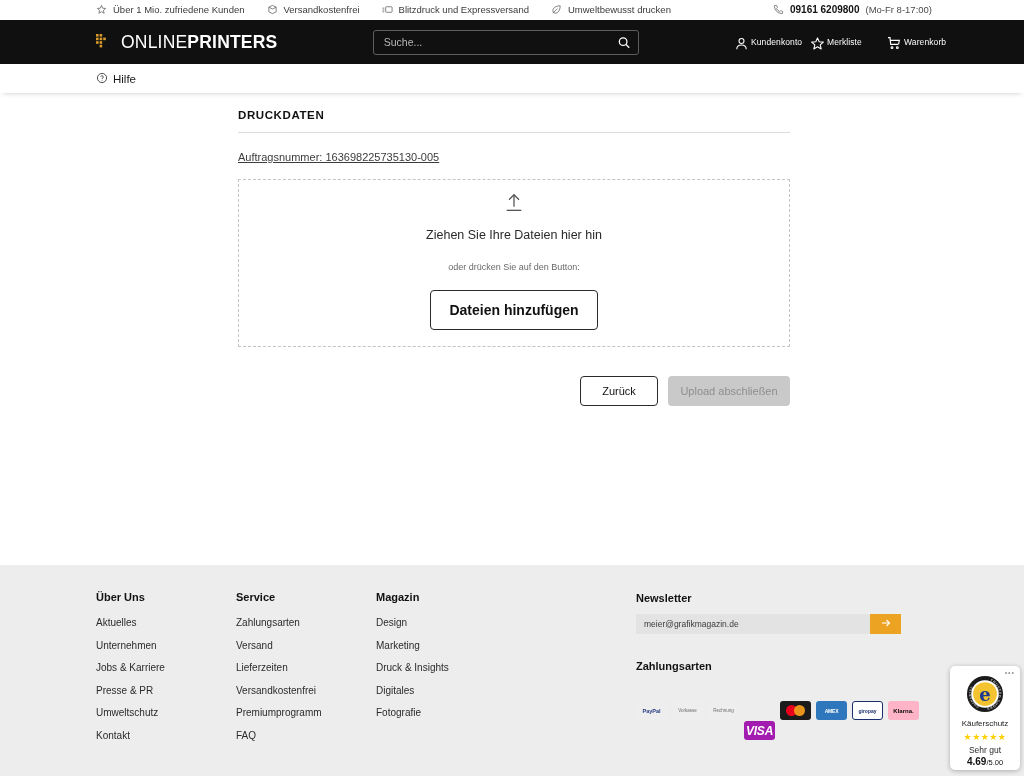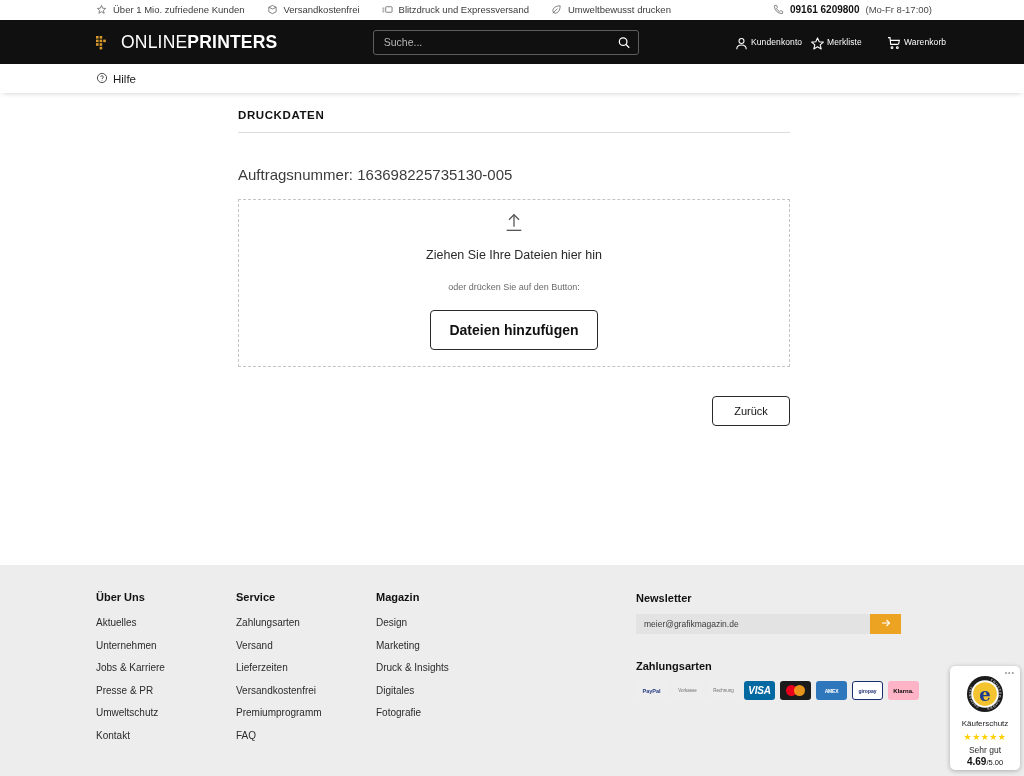--- a/index.html
+++ b/index.html
@@ -35,21 +35,21 @@
   .tb-hours { color: #4a4a4a; font-size: 9.5px; }
 
   
   .header {
     height: 44px;
     background: #101010;
     display: flex;
     align-items: center;
     padding: 0 88px 0 96px;
   }
-  .logo { display: flex; align-items: center; gap: 9px; }
+  .logo { display: flex; align-items: flex-start; gap: 9px; }
   .logo-mark { width: 16px; height: 16px; flex: none; }
   .logo-text { font-size: 17.5px; letter-spacing: 0.2px; color: #ffffff; white-space: nowrap; }
   .logo-text .lt-b { font-weight: bold; }
   .search-wrap { flex: 1; display: flex; justify-content: center; }
   .search-box {
     position: relative;
     width: 266px; height: 25px;
     border: 1px solid #5e5e5e;
     border-radius: 3px;
     background: #101010;
@@ -97,21 +97,21 @@
   .main {
     background: #ffffff;
     height: 472px;
     padding: 0 96px;
   }
   .content { width: 552px; margin-left: 142px; padding-top: 16px; }
   .section-title {
     font-size: 11.5px; font-weight: bold; letter-spacing: 0.6px;
     color: #111; padding-bottom: 11px; border-bottom: 1px solid #dcdcdc;
   }
-  .order-no { font-size: 15px; color: #3c3c3c; margin-top: 33px; }
+  .order-no { font-size: 11px; color: #3c3c3c; margin-top: 18px; text-decoration: underline; }
 
   .dropzone {
     margin-top: 16px;
     height: 168px;
     border: 1px dashed #c4c4c4;
     display: flex; flex-direction: column; align-items: center;
     justify-content: flex-start;
     padding-top: 12px;
     background: #ffffff;
     cursor: pointer;
@@ -165,21 +165,21 @@
   }
   .pay-title { font-size: 11px; font-weight: bold; color: #111; margin: 26px 0 9px; }
   .pay-row { display: flex; gap: 5px; align-items: center; }
   .pay {
     width: 31px; height: 19px; border-radius: 3px;
     display: flex; align-items: center; justify-content: center;
     font-size: 5.5px; font-weight: bold; overflow: hidden;
   }
   .pay-paypal { background: #eeeeee; color: #253b80; }
   .pay-vorkasse, .pay-rechnung { background: #eeeeee; color: #6f6f6f; font-weight: normal; font-size: 4.5px; }
-  .pay-visa { background: #0369a1; color: #fff; font-style: italic; font-size: 10px; letter-spacing: -0.2px; }
+  .pay-visa { background: #a21caf; color: #fff; font-style: italic; font-size: 12px; letter-spacing: -0.2px; margin-top: 40px; }
   .pay-mc { background: #1b1b1b; position: relative; }
   .mc-c { width: 11px; height: 11px; border-radius: 50%; position: absolute; top: 4px; }
   .mc-l { background: #eb001b; left: 6px; }
   .mc-r { background: #f79e1b; right: 6px; mix-blend-mode: normal; opacity: 0.92; }
   .pay-amex { background: #2e77bc; color: #fff; font-size: 5px; letter-spacing: -0.2px; }
   .pay-giro { background: #fff; border: 1px solid #1a2e6e; color: #1a2e6e; font-size: 5px; }
   .pay-klarna { background: #ffb3c7; color: #0a0a0a; font-size: 6px; }
 
   
   .trust {
@@ -346,20 +346,21 @@
               <path d="M4 20h16"></path>
             </svg>
         </span>
         <div class="dz-title">Ziehen Sie Ihre Dateien hier hin</div>
         <div class="dz-sub">oder drücken Sie auf den Button:</div>
         <button class="dz-btn">Dateien hinzufügen</button>
       </div>
 
       <div class="actions">
         <button class="btn-back">Zurück</button>
+        <button class="btn-finish" disabled="">Upload abschließen</button>
       </div>
     </div>
   </div>
 
   <div class="footer">
     <div class="fcols">
 
       <div class="fcol">
         <div class="fcol-title">Über Uns</div>
         <div class="fcol-link">Aktuelles</div>

